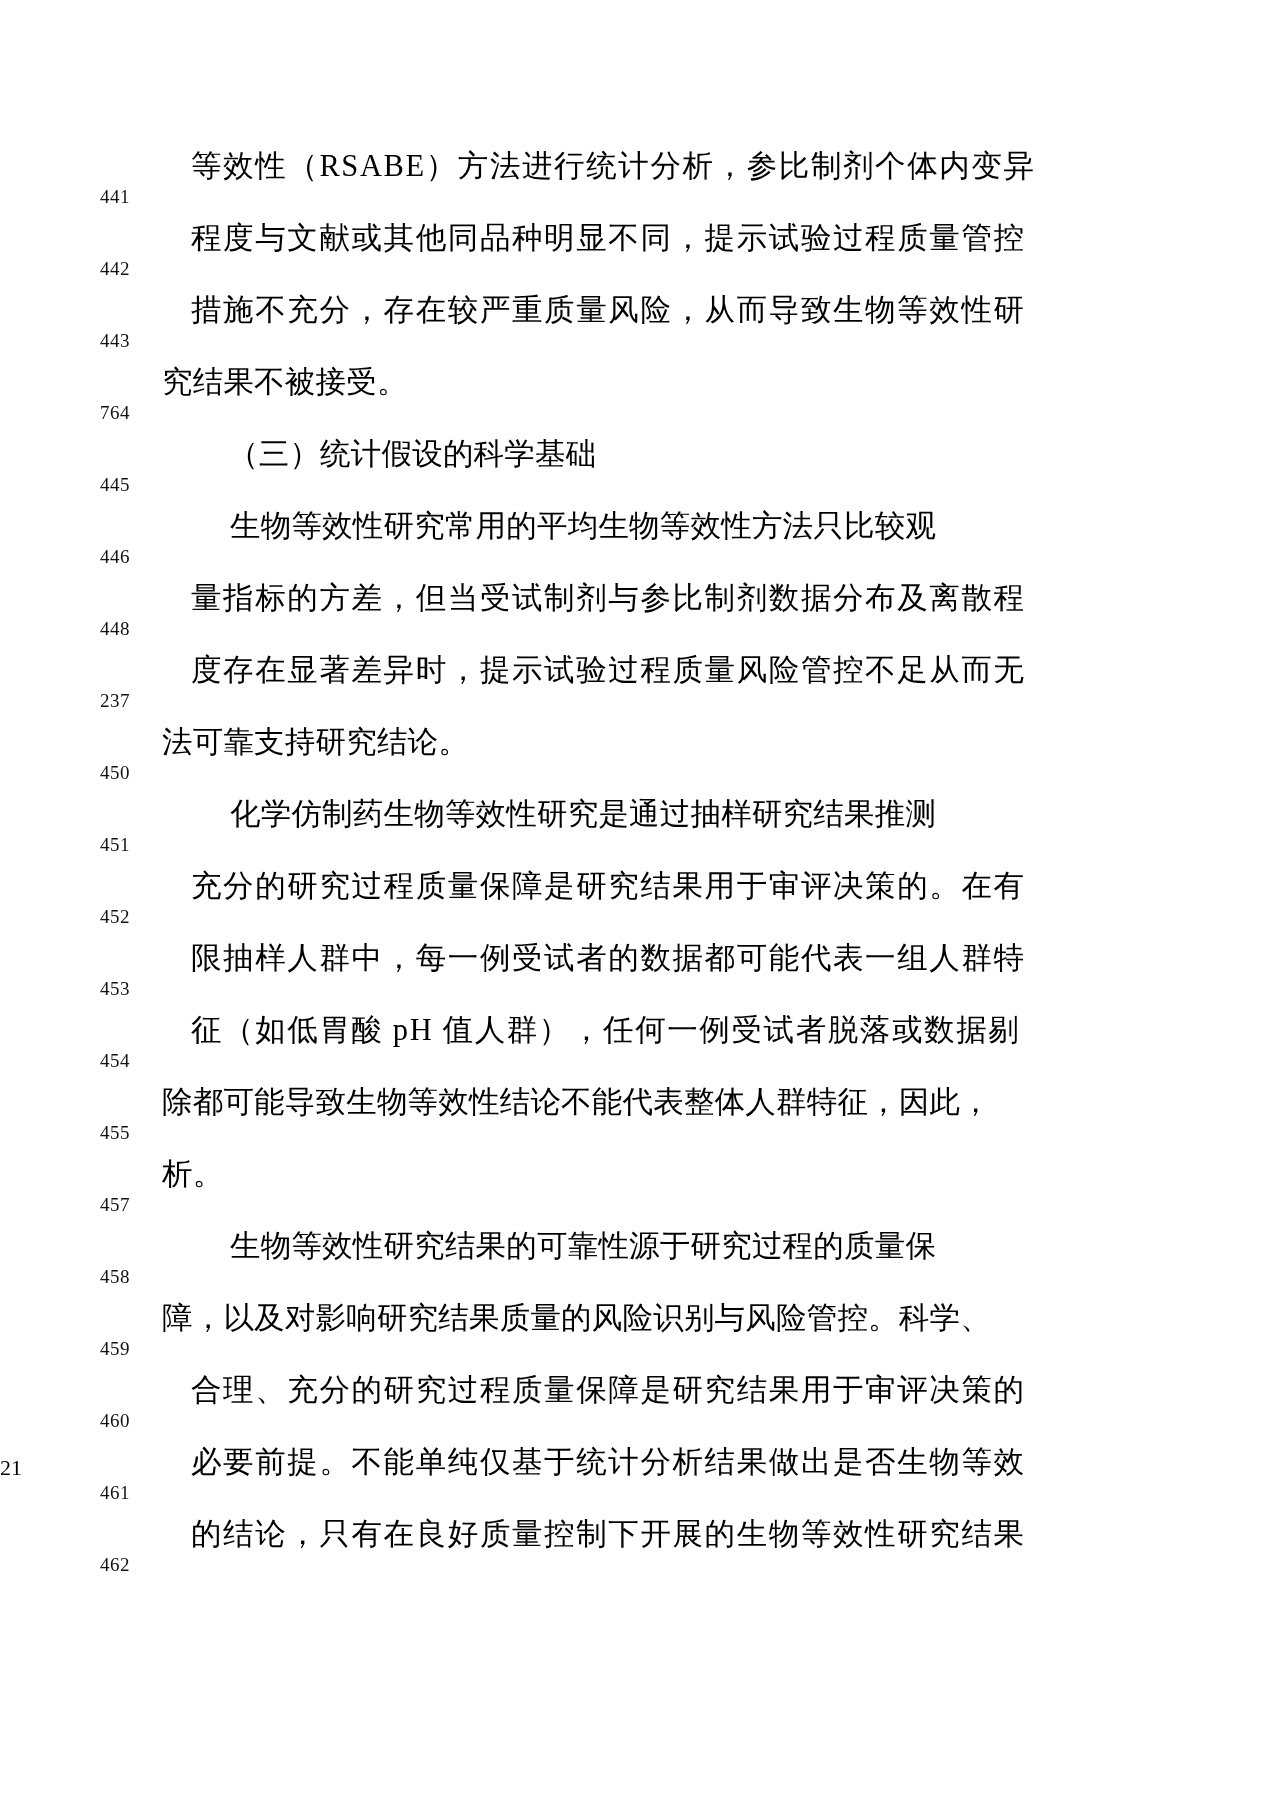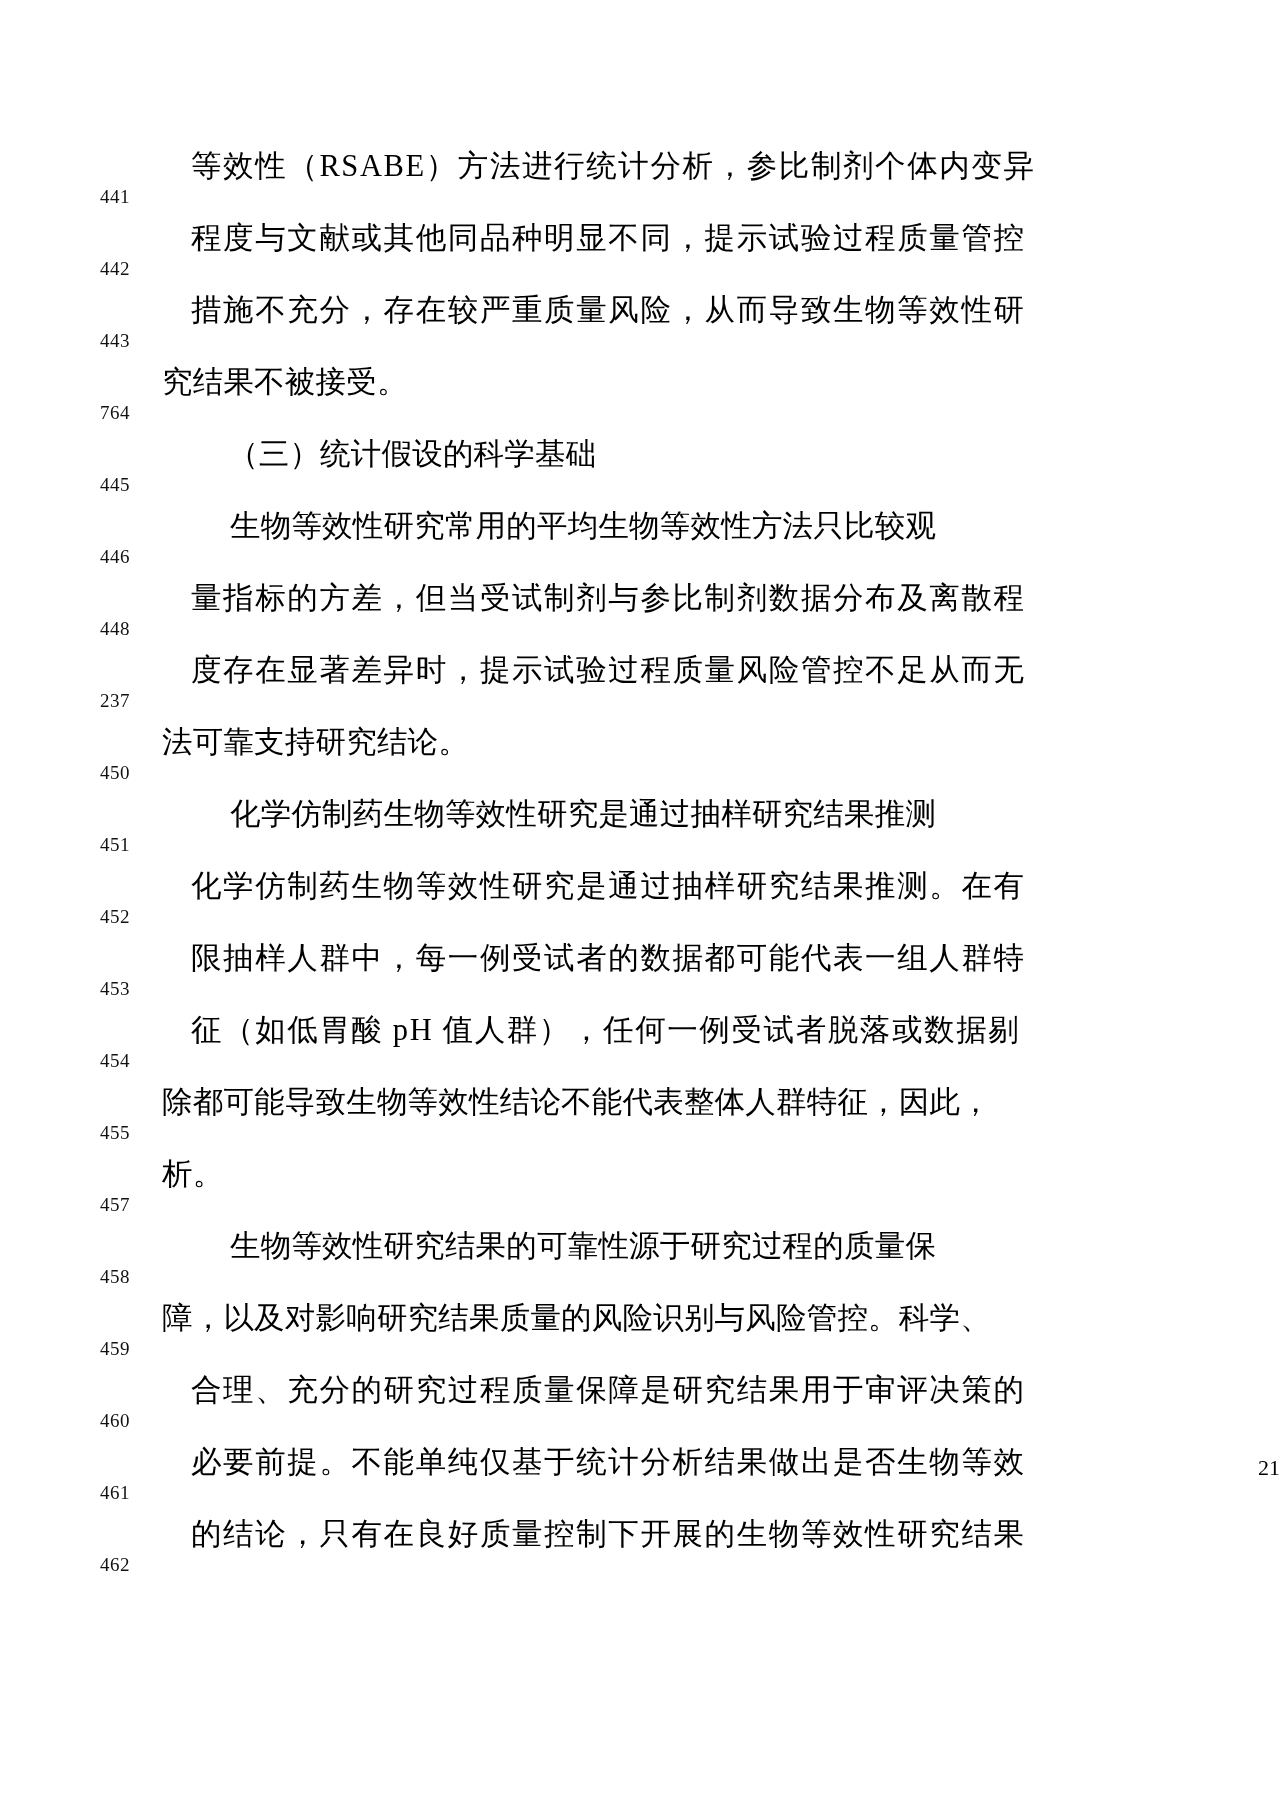--- a/index.html
+++ b/index.html
@@ -63,21 +63,21 @@
     padding-left: 68px;
   }
   .line-text.indent1 {
     padding-left: 66px;
   }
   .page-number {
     position: absolute;
     left: 0;
     top: 1455px;
     width: 1280px;
-    text-align: right;
+    text-align: left;
     font-size: 22px;
     font-family: "Liberation Serif", "DejaVu Serif", serif;
     color: #000;
   }
 </style>
 </head>
 <body>
 
 <div class="page">
   <div class="doc-body">
@@ -116,21 +116,21 @@
       <div class="line-row">
         <div class="line-no">450</div>
         <div class="line-text">法可靠支持研究结论。</div>
       </div>
       <div class="line-row">
         <div class="line-no">451</div>
         <div class="line-text indent2">化学仿制药生物等效性研究是通过抽样研究结果推测</div>
       </div>
       <div class="line-row">
         <div class="line-no">452</div>
-        <div class="line-text just">化学仿制药生物等效性研究是通过抽样研究结果推测。在有</div>
+        <div class="line-text just">充分的研究过程质量保障是研究结果用于审评决策的。在有</div>
       </div>
       <div class="line-row">
         <div class="line-no">453</div>
         <div class="line-text just">限抽样人群中，每一例受试者的数据都可能代表一组人群特</div>
       </div>
       <div class="line-row">
         <div class="line-no">454</div>
         <div class="line-text just">征（如低胃酸 pH 值人群），任何一例受试者脱落或数据剔</div>
       </div>
       <div class="line-row">

